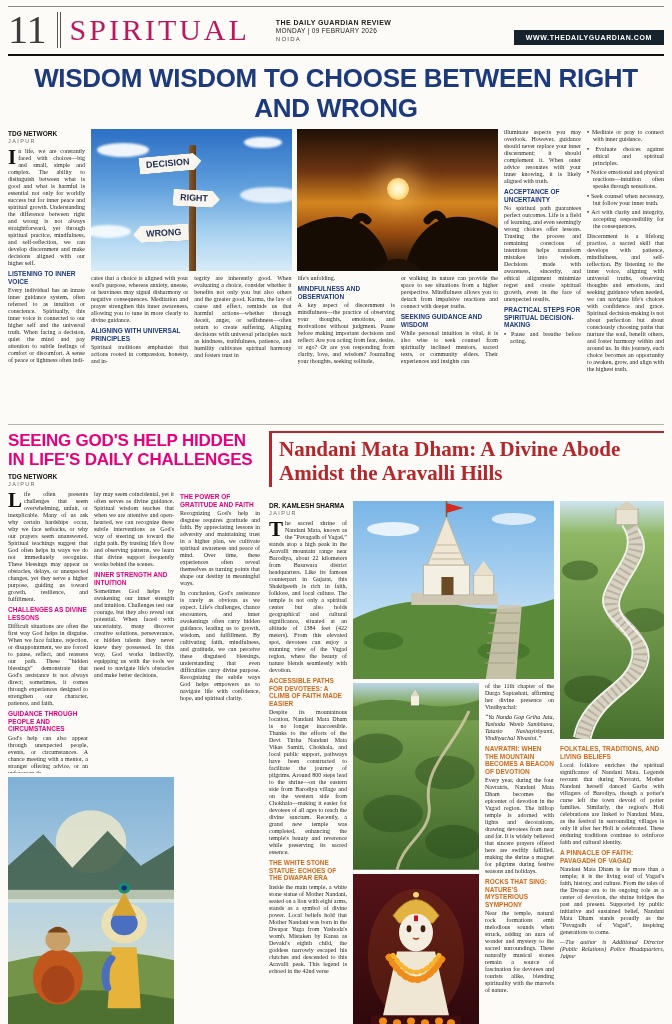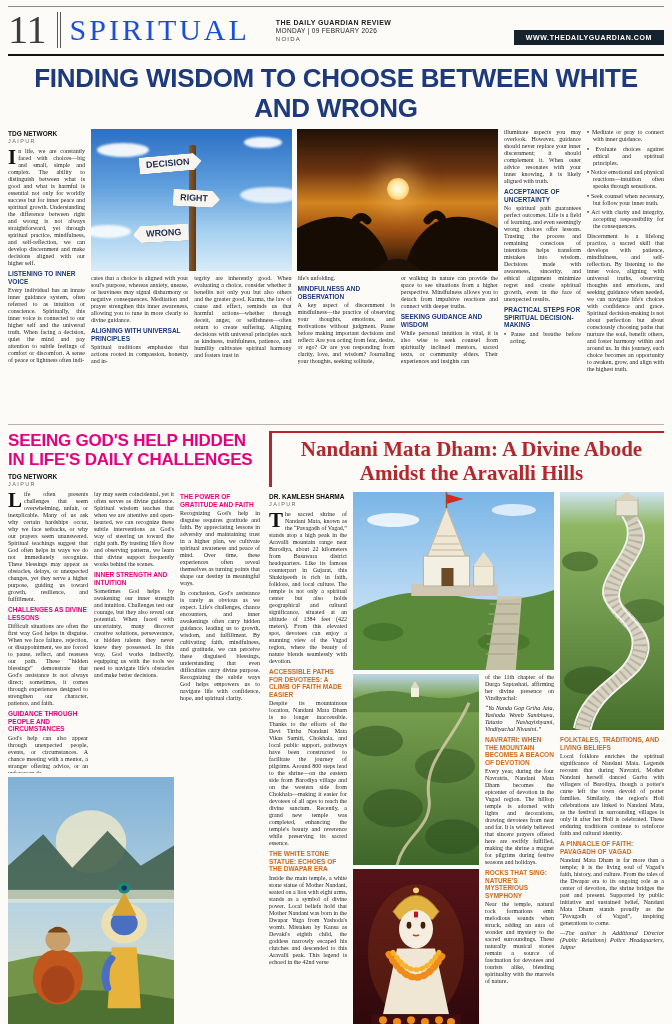--- a/index.html
+++ b/index.html
@@ -4,21 +4,21 @@
 <style>
   * { margin:0; padding:0; box-sizing:border-box; }
   html,body { width:672px; height:1024px; }
   body { background:#d9d6cf; font-family:"Liberation Serif",serif; }
   .page { width:672px; height:1024px; background:#fcfbf7; padding:6px 8px; overflow:hidden; position:relative; }
 
   
   .masthead { display:flex; align-items:center; border-top:1px solid #8a8a8a; border-bottom:2px solid #101010; padding:5px 0 6px; }
   .page-num { font-size:40px; line-height:34px; color:#3c3c3c; }
   .mh-divider { width:4px; height:36px; border-left:1px solid #555; border-right:1px solid #555; margin:0 9px 0 10px; }
-  .section-title { font-size:30px; line-height:32px; letter-spacing:3px; color:#1d4ed8; }
+  .section-title { font-size:30px; line-height:32px; letter-spacing:3px; color:#be185d; }
   .mh-center { margin-left:26px; font-family:"Liberation Sans",sans-serif; color:#222; }
   .paper-name { font-size:7px; font-weight:700; letter-spacing:.4px; }
   .date-line { font-size:6.5px; margin-top:1.5px; letter-spacing:.3px; }
   .city { font-size:6px; margin-top:1.5px; letter-spacing:1.2px; color:#444; }
   .mh-right { margin-left:auto; align-self:flex-end; padding-bottom:3px; }
   .website { display:inline-block; background:#16222c; color:#fff; font:700 7px/1 "Liberation Sans",sans-serif; letter-spacing:.6px; padding:4px 12px; }
 
   
   .para { font-size:6px; line-height:7px; text-align:justify; margin-bottom:3px; color:#1c1c1c; }
   .subhead { font:700 6.5px/7.5px "Liberation Sans",sans-serif; margin:2px 0 2px; }
@@ -72,21 +72,21 @@
   .article2 { width:252px; flex:none; display:flex; flex-direction:column; }
   .a2-headline { font:800 17px/19px "Liberation Sans",sans-serif; color:var(--a2-accent); letter-spacing:-.2px; margin-bottom:3px; }
   .a2-body { display:flex; gap:6px; flex:1; overflow:hidden; }
   .a2-left { width:166px; flex:none; display:flex; flex-direction:column; }
   .a2-cols { display:flex; gap:6px; height:282px; overflow:hidden; flex:none; }
   .a2-cols .col { flex:1; }
   .photo.krishna { flex:1; margin-top:4px; }
   .a2-colC { flex:1; overflow:hidden; }
 
   .article3 { flex:1; display:flex; flex-direction:column; min-width:0; }
-  .a3-headline { font:700 21px/24px "Liberation Serif",serif; color:var(--a3-accent); border-top:2px solid var(--a3-accent); border-left:3px solid var(--a3-accent); padding:4px 0 2px 7px; margin-bottom:5px;text-align:center; }
+  .a3-headline { font:700 21px/24px "Liberation Serif",serif; color:var(--a3-accent); border-top:2px solid var(--a3-accent); border-left:3px solid var(--a3-accent); padding:4px 0 2px 7px; margin-bottom:14px; }
   .a3-body { display:flex; gap:6px; flex:1; overflow:hidden; }
   .a3-colA { width:78px; flex:none; overflow:hidden; }
   .a3-mid { flex:1; display:flex; flex-direction:column; min-width:0; }
   .photo.temple { height:178px; flex:none; }
   .a3-mid-row { display:flex; gap:6px; flex:1; margin-top:4px; overflow:hidden; }
   .a3-stack { width:126px; flex:none; display:flex; flex-direction:column; gap:4px; }
   .photo.hills { flex:1.15; }
   .photo.statue { flex:1; }
   .a3-colB { flex:1; min-width:0; overflow:hidden; }
   .a3-right { width:104px; flex:none; display:flex; flex-direction:column; }
@@ -106,21 +106,21 @@
       <div class="paper-name">THE DAILY GUARDIAN REVIEW</div>
       <div class="date-line">MONDAY | 09 FEBRUARY 2026</div>
       <div class="city">NOIDA</div>
     </div>
     <div class="mh-right">
       <span class="website">WWW.THEDAILYGUARDIAN.COM</span>
     </div>
   </header>
 
   <section class="article1">
-    <h1 class="a1-headline">FINDING WISDOM TO CHOOSE BETWEEN WHITE AND WRONG</h1>
+    <h1 class="a1-headline">WISDOM WISDOM TO CHOOSE BETWEEN RIGHT AND WRONG</h1>
     <div class="a1-body">
 
       <div class="col colA">
         <div class="byline">
           <span class="byline-net">TDG NETWORK</span>
           <span class="byline-city">JAIPUR</span>
         </div>
         <div>
             <p class="para dropcap">In life, we are constantly faced with choices—big and small, simple and complex. The ability to distinguish between what is good and what is harmful is essential not only for worldly success but for inner peace and spiritual growth. Understanding the difference between right and wrong is not always straightforward, yet through spiritual practice, mindfulness, and self-reflection, we can develop discernment and make decisions aligned with our higher self.</p>
             <h4 class="subhead">LISTENING TO INNER VOICE</h4>

